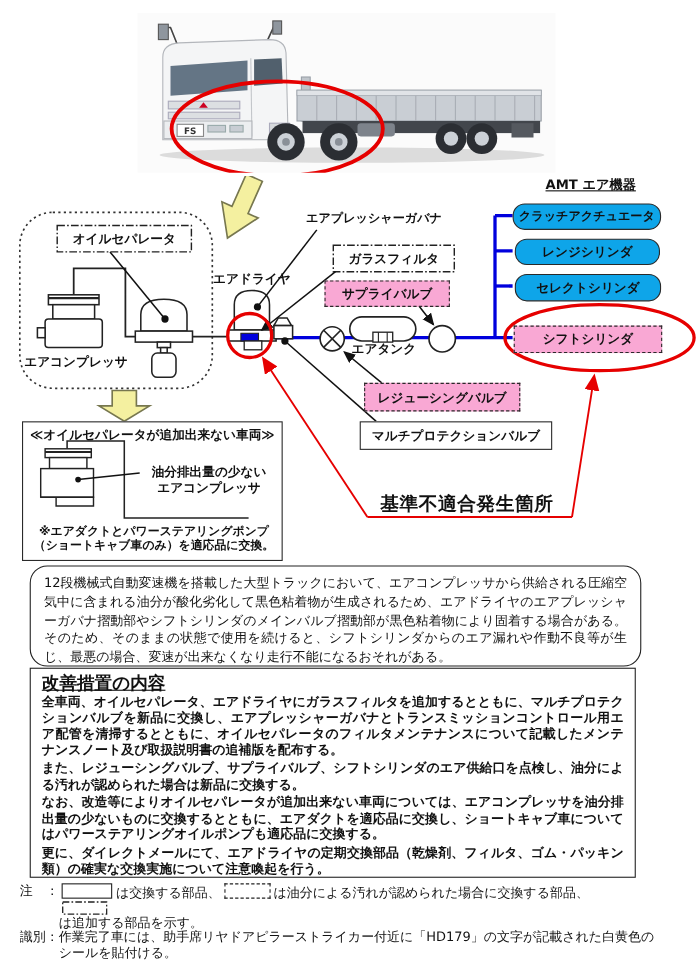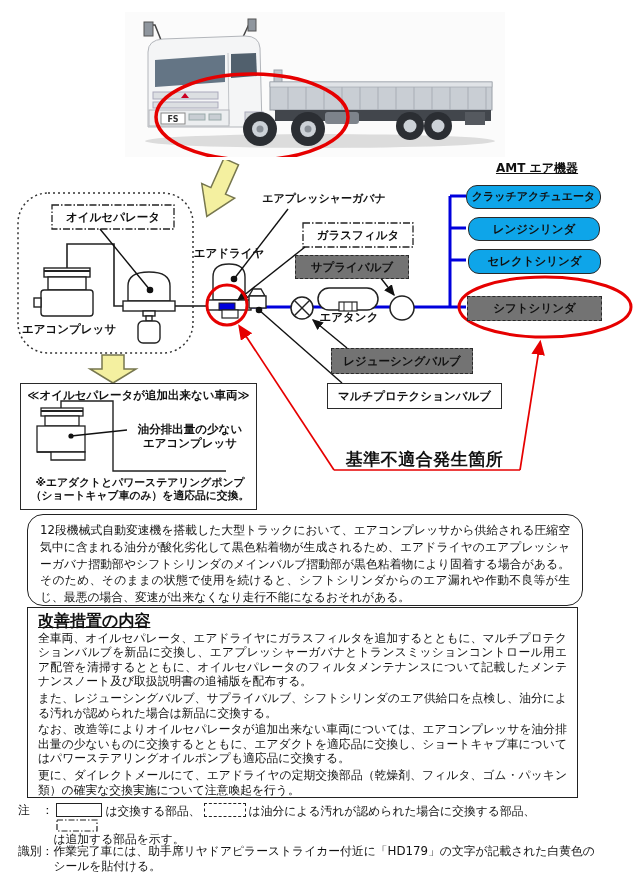--- a/index.html
+++ b/index.html
@@ -6,38 +6,38 @@
   body{width:633px;height:882px;background:#fff;position:relative;overflow:hidden;
        font-family:"DejaVu Sans",sans-serif;color:#111;}
   .abs{position:absolute;}
   
   #photo{left:125px;top:12px;width:380px;height:145px;background:#fbfbfb;}
   
   .lbl{position:absolute;font-weight:bold;font-size:11.5px;line-height:1.12;
        display:flex;align-items:center;justify-content:center;text-align:center;
        white-space:nowrap;z-index:3;}
   .boxed{background:#fff;border:1.3px solid #2a2a2a;}
-  .dashedbox{background:#737373;border:1.3px dashed #2a2a2a;}
+  .dashedbox{background:#f9a8d4;border:1.3px dashed #2a2a2a;}
   .plain{background:transparent;}
   .pill{border:1.4px solid #2a2a2a;border-radius:11px;background:#0ea5e9;}
   #lbl-oilsep,#lbl-glass{background:transparent;} 
   #amt-header{font-size:12px;text-decoration:underline;}
   #noncompliance{font-size:17px;letter-spacing:.5px;white-space:nowrap;}
   
   #nosep{left:20px;top:383px;width:235px;height:125px;border:1.4px solid #2a2a2a;background:#fff;z-index:3;}
   #nosep .title{position:absolute;left:0;top:4px;width:100%;text-align:center;font-weight:bold;font-size:11.5px;}
   #nosep .clabel{position:absolute;left:103px;top:38px;width:132px;text-align:center;font-weight:bold;font-size:11.5px;line-height:1.25;}
   #nosep .note{position:absolute;left:8px;top:93px;width:222px;text-align:center;font-weight:bold;font-size:10.8px;line-height:1.2;}
   
   #desc{left:27px;top:514px;width:556px;height:92px;border:1.3px solid #222;border-radius:16px;
         padding:7px 12px;box-sizing:border-box;font-size:11.8px;line-height:16.8px;text-align:justify;}
   #measures{left:27px;top:607px;width:551px;height:191px;border:1.4px solid #222;
         padding:6px 10px;box-sizing:border-box;font-size:11.8px;line-height:14.6px;text-align:justify;}
   #measures .mtitle{font-weight:bold;text-decoration:underline;font-size:16px;margin-bottom:2px;}
-  #measures p{margin:0 0 2px 0;}
+  #measures p{margin:0 0 2px 0;font-weight:bold;}
   .noterow{position:absolute;left:18px;width:600px;display:flex;font-size:11.8px;line-height:15px;z-index:3;}
   .noterow .nlab{flex:0 0 auto;white-space:pre;}
   .noterow .nbody{flex:1 1 auto;}
   .lg{display:inline-block;width:44px;height:12px;background:#fff;vertical-align:-2px;margin:0 3px;}
   .lg.solid{border:1.2px solid #222;}
   .lg.dash{width:40px;border:1.2px dashed #222;}
   .lgsvg{vertical-align:-2px;margin:0 3px;}
   svg{display:block;}
 </style>
 </head>
@@ -198,21 +198,21 @@
   <g stroke="#e60000" stroke-width="1.7" fill="none">
     <line x1="334" y1="310" x2="240" y2="167" marker-end="url(#mr)"></line>
     <line x1="520" y1="310" x2="540" y2="183" marker-end="url(#mr)"></line>
     <line x1="334" y1="310" x2="520" y2="310"></line>
   </g>
 </svg>
 
 <div class="lbl" id="lbl-oilsep" style="left:52px;top:205px;width:122px;height:24px;">オイルセパレータ</div>
 <div class="lbl plain" style="left:22px;top:322px;width:110px;height:14px;justify-content:flex-start;">エアコンプレッサ</div>
 <div class="lbl plain" style="left:194px;top:246px;width:70px;height:14px;">エアドライヤ</div>
-<div class="lbl plain" style="left:260px;top:192px;width:128px;height:14px;font-size:11px;">エアプレッシャーガバナ</div>
+<div class="lbl plain" style="left:276px;top:192px;width:128px;height:14px;font-size:11px;">エアプレッシャーガバナ</div>
 <div class="lbl" id="lbl-glass" style="left:303px;top:223px;width:110px;height:24px;">ガラスフィルタ</div>
 <div class="lbl dashedbox" style="left:295px;top:255px;width:112px;height:22px;">サプライバルブ</div>
 <div class="lbl plain" style="left:316px;top:311px;width:66px;height:13px;">エアタンク</div>
 <div class="lbl dashedbox" style="left:331px;top:348px;width:140px;height:24px;">レジューシングバルブ</div>
 <div class="lbl boxed" style="left:327px;top:383px;width:173px;height:24px;">マルチプロテクションバルブ</div>
 <div class="lbl plain" id="noncompliance" style="left:342px;top:449px;width:165px;height:22px;">基準不適合発生箇所</div>
 
 <div class="lbl plain" id="amt-header" style="left:487px;top:161px;width:100px;height:15px;">AMT エア機器</div>
 <div class="lbl pill" style="left:466px;top:185px;width:133px;height:22px;font-size:11px;">クラッチアクチュエータ</div>
 <div class="lbl pill" style="left:468px;top:217px;width:130px;height:22px;">レンジシリンダ</div>

